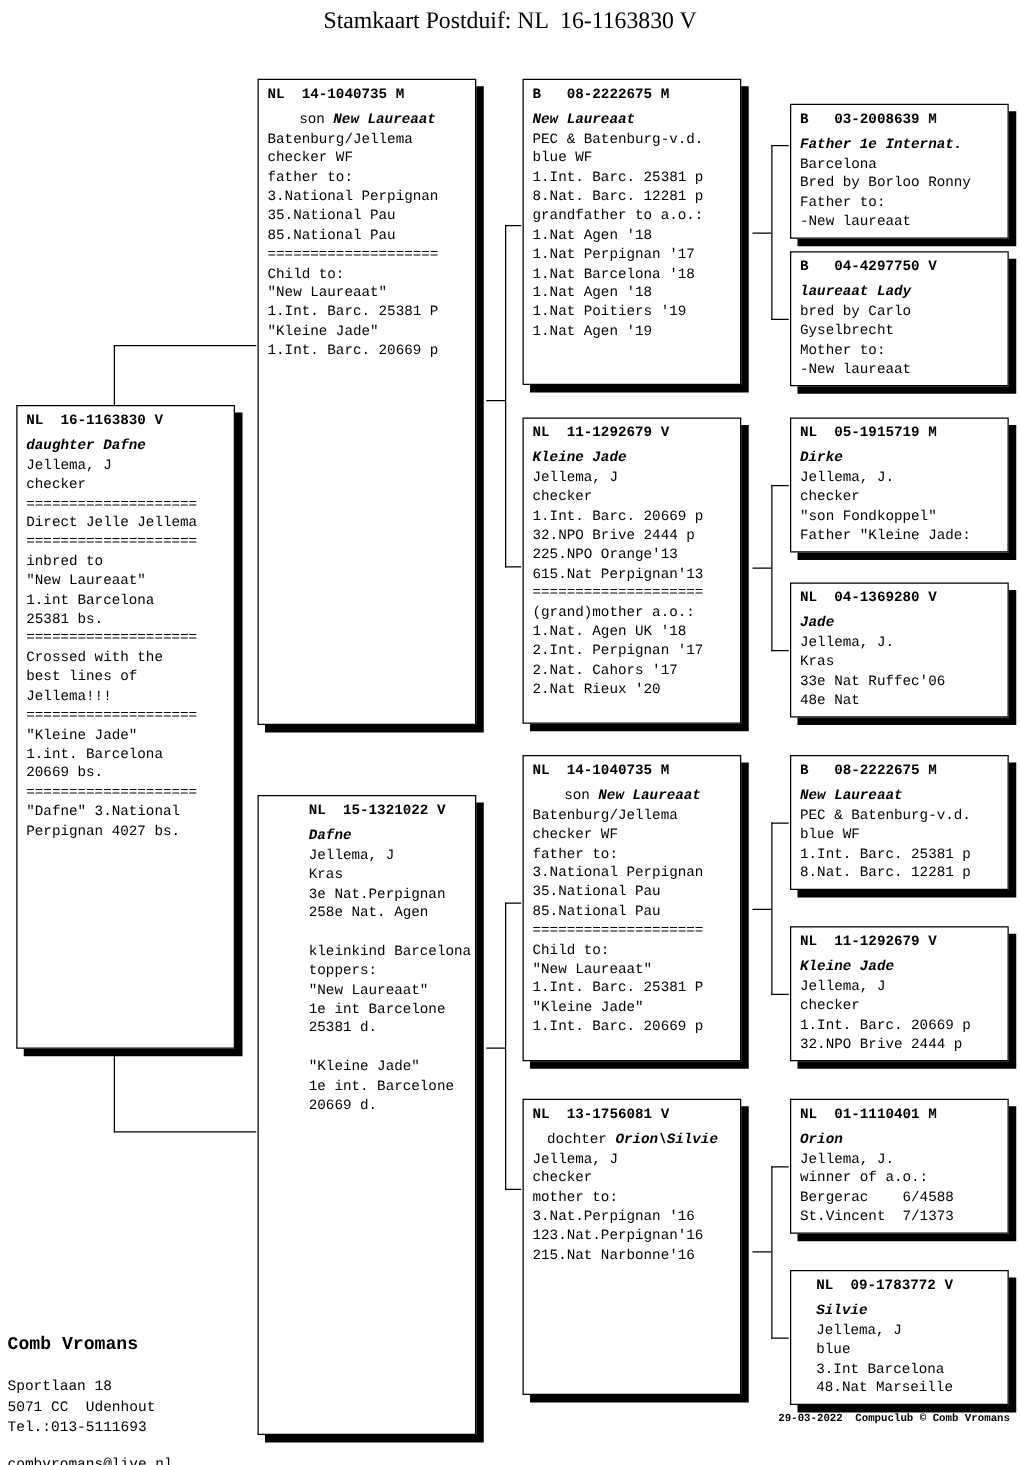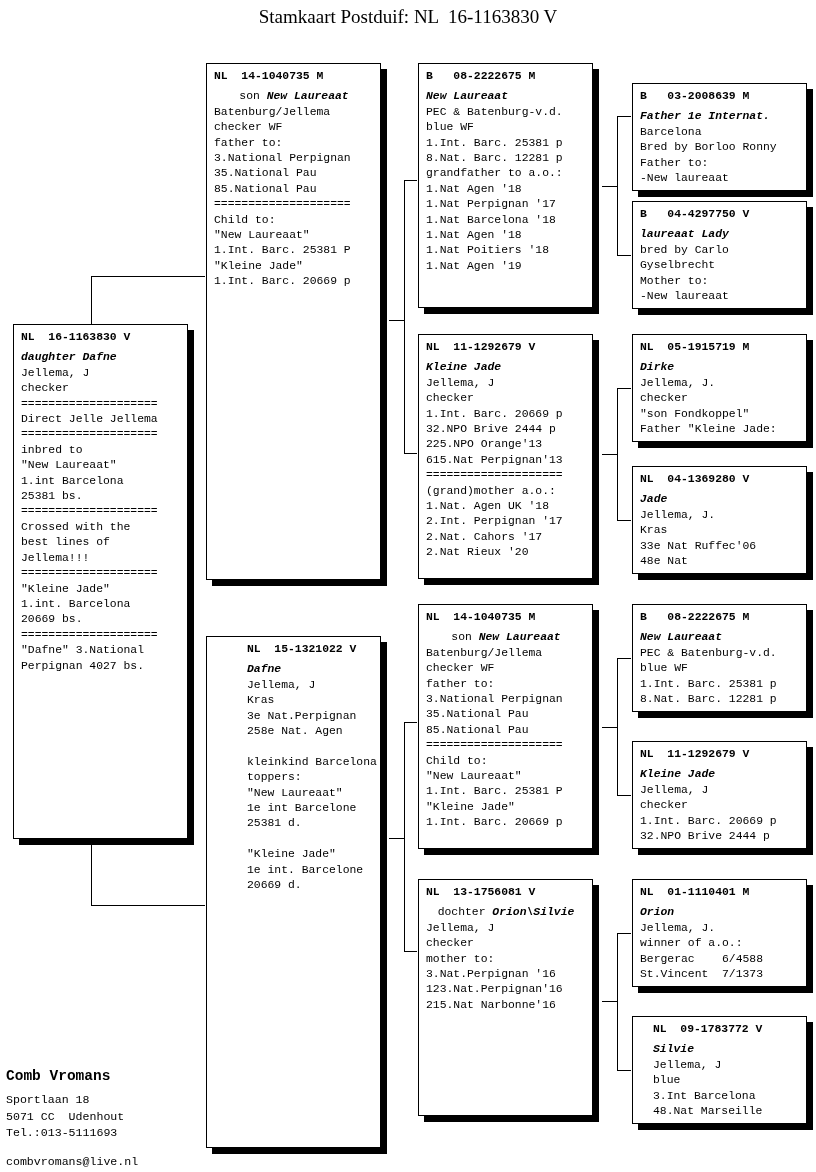--- a/index.html
+++ b/index.html
@@ -234,21 +234,21 @@
         <div class="line ital">New Laureaat</div>
         <div class="line">PEC &amp; Batenburg-v.d.</div>
         <div class="line">blue WF</div>
         <div class="line">1.Int. Barc. 25381 p</div>
         <div class="line">8.Nat. Barc. 12281 p</div>
         <div class="line">grandfather to a.o.:</div>
         <div class="line">1.Nat Agen '18</div>
         <div class="line">1.Nat Perpignan '17</div>
         <div class="line">1.Nat Barcelona '18</div>
         <div class="line">1.Nat Agen '18</div>
-        <div class="line">1.Nat Poitiers '18</div>
+        <div class="line">1.Nat Poitiers '19</div>
         <div class="line">1.Nat Agen '19</div>
       </div>
   </div>
 
   <div class="box" style="left:418px; top:334px; width:175px; height:245px;">
     <div class="line head">NL  11-1292679 V</div>
     <div>
         <div class="line ital">Kleine Jade</div>
         <div class="line">Jellema, J</div>
         <div class="line">checker</div>
@@ -380,21 +380,24 @@
         <div class="line ital">Silvie</div>
         <div class="line">Jellema, J</div>
         <div class="line">blue</div>
         <div class="line">3.Int Barcelona</div>
         <div class="line">48.Nat Marseille</div>
       </div>
   </div>
 
   <div class="footer" style="top:1066px;">
     <div class="fname">Comb Vromans</div>
-    <div class="fline" style="margin-top:6px;">Sportlaan 18</div>
+    <div class="fline" style="margin-top:16px;">Sportlaan 18</div>
     <div class="fline">5071 CC  Udenhout</div>
     <div class="fline">Tel.:013-5111693</div>
     <div class="fgap"></div>
     <div class="fline">combvromans@live.nl</div>
   </div>
 
+  <div class="credit">
+    <span>29-03-2022</span><span class="sep"></span><span>Compuclub © Comb Vromans</span>
+  </div>
 
 </div>
 
 </body></html>

